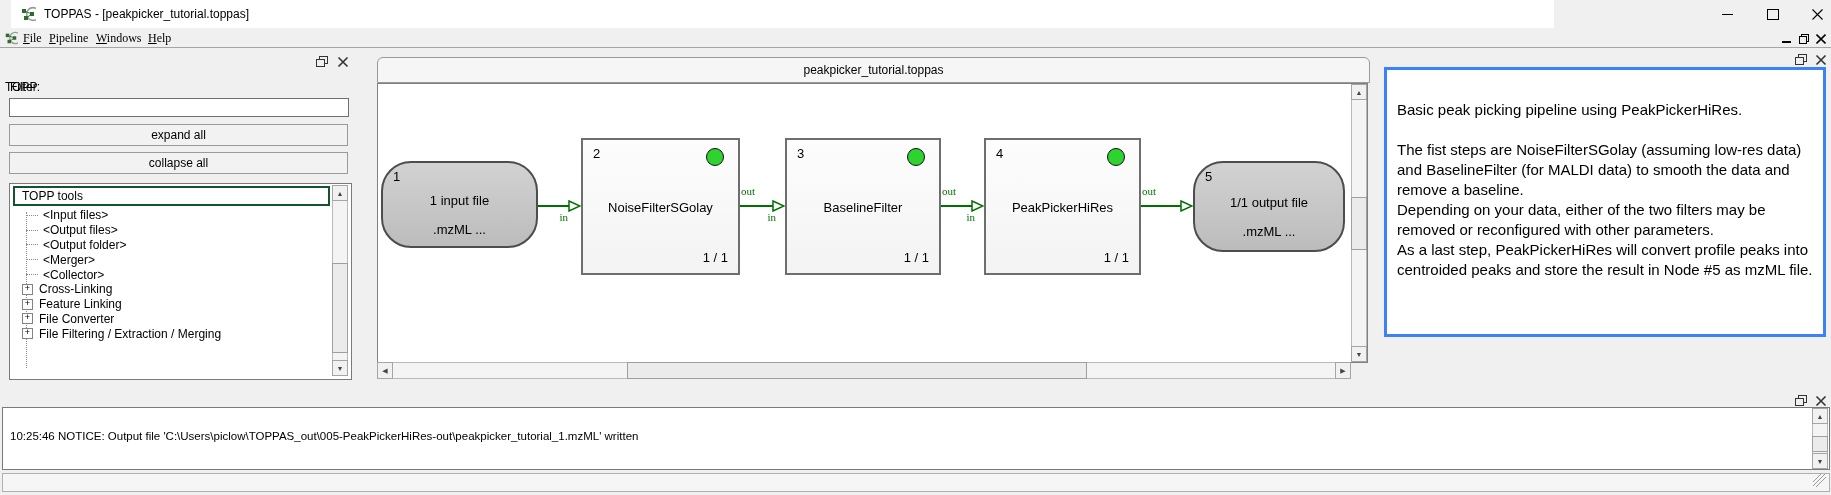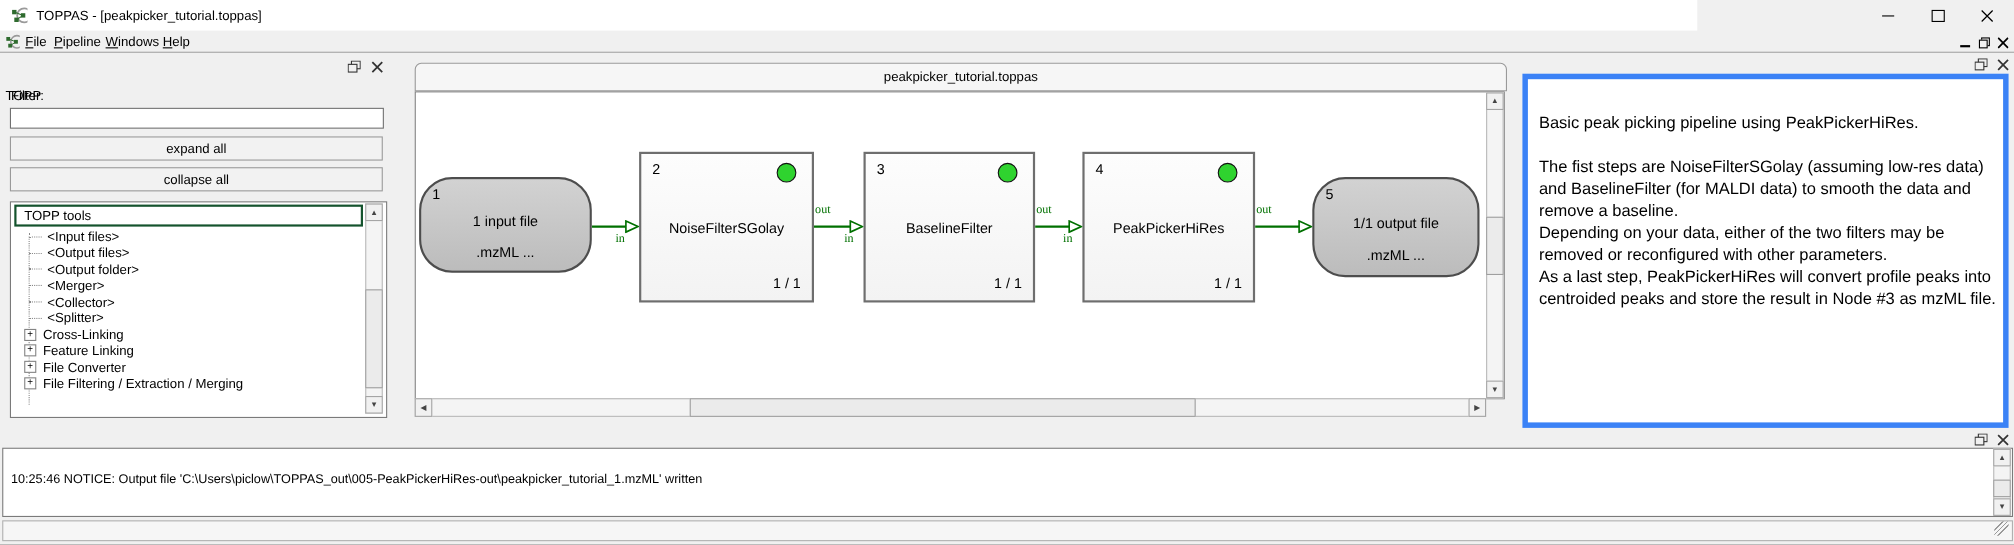--- a/index.html
+++ b/index.html
@@ -1,26 +1,26 @@
 <!DOCTYPE html>
 <html><head>
 <meta charset="utf-8">
 <style>
   html,body{margin:0;padding:0;background:#cfcfcf;font-family:"Liberation Sans",sans-serif;}
   #win{position:relative;width:1831px;height:495px;background:#f0f0f0;outline:1px solid #5a5a5a;overflow:hidden;}
   .abs{position:absolute;}
   
-  #titlebar{left:0;top:0;width:1543px;height:28px;background:#ffffff;}
+  #titlebar{left:11px;top:0;width:1543px;height:28px;background:#ffffff;}
   #title-text{left:33px;top:7px;font-size:12px;color:#000;}
   .cap-btn{top:0;width:45px;height:28px;display:flex;align-items:center;justify-content:center;}
   .cap-min-glyph{width:11px;height:1px;background:#000;}
   .cap-max-glyph{width:10px;height:9px;border:1px solid #000;}
   
   #menubar{left:0;top:28px;width:1831px;height:19px;background:#f0f0f0;border-bottom:1px solid #a5a5a5;}
-  .menu-item{top:30px;font-size:12px;color:#000;padding:1px 3px;}
+  .menu-item{top:30px;font-size:12px;color:#000;padding:1px 3px;font-family:Liberation Serif, serif;}
   .menu-item .u{text-decoration:underline;}
   .mdi-btn{top:31px;width:15px;height:14px;display:flex;align-items:flex-end;justify-content:center;font-size:12px;font-weight:bold;color:#000;}
   .mdi-min-glyph{width:9px;height:2px;background:#000;margin-bottom:2px;}
   .mdi-restore-glyph{position:relative;width:9px;height:9px;margin-bottom:2px;}
   .mdi-restore-glyph:before{content:"";position:absolute;left:2px;top:0;width:6px;height:6px;border:1px solid #000;}
   .mdi-restore-glyph:after{content:"";position:absolute;left:0;top:2px;width:6px;height:6px;border:1px solid #000;background:#f0f0f0;}
   
   .dock-title{font-size:12px;color:#000;margin-top:28px;}
   .dock-icn{width:12px;height:12px;}
   
@@ -49,21 +49,21 @@
   .node .nprog{position:absolute;right:10px;bottom:8px;font-size:13px;color:#000;}
   .node.io{background:linear-gradient(#d2d2d2,#bcbcbc);border:2px solid #4d4d4d;border-radius:30px;}
   .node.tool{background:linear-gradient(#fdfdfd,#f3f3f3);border:2px solid #6e6e6e;}
   .dot{position:absolute;right:14px;top:8px;width:18px;height:18px;border-radius:50%;border:1.5px solid #111;background:#2fd32f;box-sizing:border-box;}
   .edge{height:12px;}
   .edge svg{position:absolute;left:0;top:0;}
   .elab{position:absolute;font-size:11px;color:#007000;font-family:Liberation Serif, serif;}
   .elab.out{left:1px;top:-15px;}
   .elab.in{right:9px;top:11px;}
   
-  #desc-box{left:1384px;top:67px;width:442px;height:322px;background:#fff;border:5px solid #3b82f6;box-sizing:border-box;overflow:hidden;}
+  #desc-box{left:1384px;top:67px;width:442px;height:270px;background:#fff;border:3px solid #3b82f6;box-sizing:border-box;overflow:hidden;}
   #desc-text{position:absolute;left:10px;top:30px;width:424px;font-size:15px;line-height:20px;color:#000;}
   #desc-text div{min-height:20px;}
   
   #log-box{left:2px;top:407px;width:1828px;height:63px;background:#fff;border:1px solid #7a7a7a;box-sizing:border-box;overflow:hidden;}
   #log-lines{position:absolute;left:7px;top:-7px;font-size:11.5px;line-height:14px;color:#000;white-space:pre;}
   #log-lines div{min-height:14px;}
   
   #statusbar{left:2px;top:473px;width:1828px;height:19px;background:#f6f6f6;border:1px solid #b0b0b0;box-sizing:border-box;}
   #grip{right:3px;bottom:4px;width:13px;height:13px;background:
     linear-gradient(135deg,transparent 0 5px,#9a9a9a 5px 6px,transparent 6px 8px,#9a9a9a 8px 9px,transparent 9px 11px,#9a9a9a 11px 12px,transparent 12px);}
@@ -163,24 +163,20 @@
       </div>
     <div class="tree-item">
         <span class="twig"></span>
         <span>&lt;Merger&gt;</span>
       </div>
     <div class="tree-item">
         <span class="twig"></span>
         <span>&lt;Collector&gt;</span>
       </div>
     <div class="tree-item">
-        <span class="twig"></span>
-        <span>&lt;Splitter&gt;</span>
-      </div>
-    <div class="tree-item">
         <span class="plusbox"></span>
         <span>Cross-Linking</span>
       </div>
     <div class="tree-item">
         <span class="plusbox"></span>
         <span>Feature Linking</span>
       </div>
     <div class="tree-item">
         <span class="plusbox"></span>
         <span>File Converter</span>
@@ -277,21 +273,21 @@
     <svg class="dock-icn" viewBox="0 0 12 12">
         <path d="M1.5,1.5 L10.5,10.5 M10.5,1.5 L1.5,10.5" stroke="#333" stroke-width="1.6"></path>
       </svg>
   </div>
   <div class="abs" id="desc-box">
     <div id="desc-text">
       <div>Basic peak picking pipeline using PeakPickerHiRes.</div>
       <div></div>
       <div>The fist steps are NoiseFilterSGolay (assuming low-res data) and BaselineFilter (for MALDI data) to smooth the data and remove a baseline.</div>
       <div>Depending on your data, either of the two filters may be removed or reconfigured with other parameters.</div>
-      <div>As a last step, PeakPickerHiRes will convert profile peaks into centroided peaks and store the result in Node #3 as mzML file.</div>
+      <div>As a last step, PeakPickerHiRes will convert profile peaks into centroided peaks and store the result in Node #5 as mzML file.</div>
     </div>
   </div>
 
   <span class="abs dock-title" style="left:6px;top:392px">Log</span>
   <div class="abs" style="left:1795px;top:393px">
     <svg class="dock-icn" viewBox="0 0 12 12">
         <rect x="3.5" y="0.5" width="8" height="7" fill="none" stroke="#333"></rect>
         <rect x="0.5" y="3.5" width="8" height="7" fill="#f0f0f0" stroke="#333"></rect>
       </svg>
   </div>

